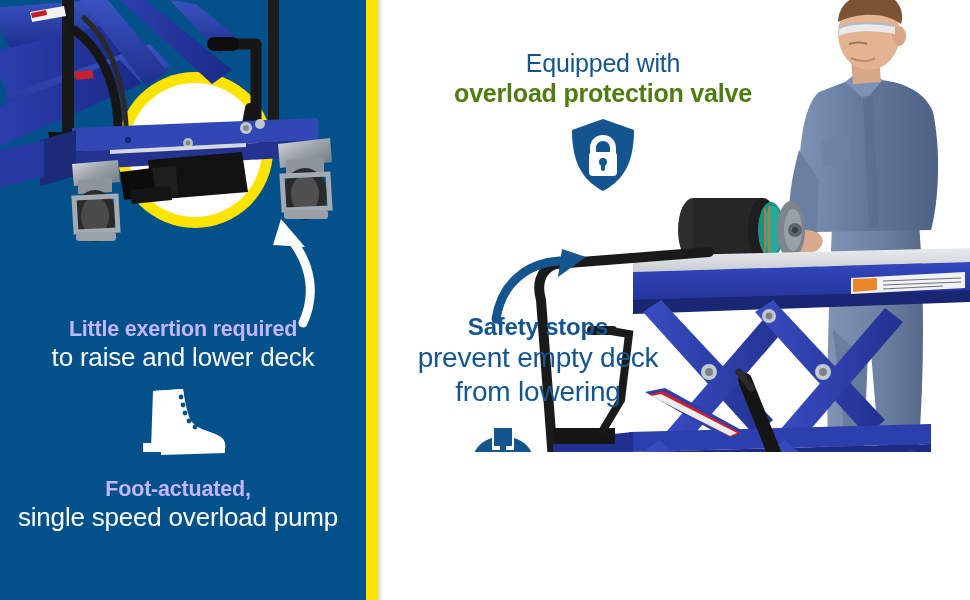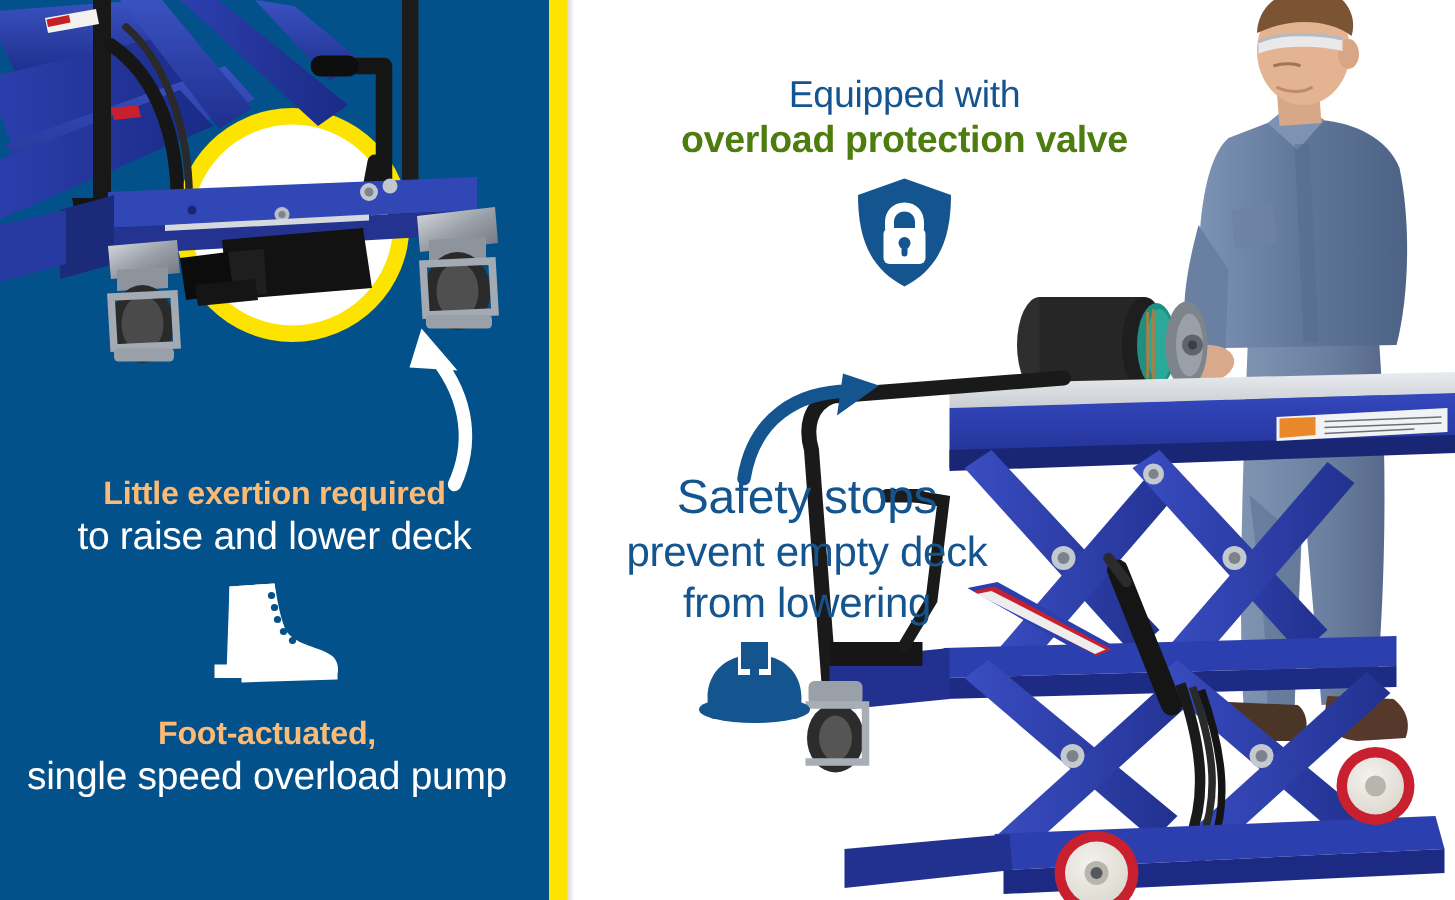--- a/index.html
+++ b/index.html
@@ -56,21 +56,21 @@
   }
   .lp-text2 {
     position: absolute;
     left: 0; top: 476px;
     width: 356px;
     text-align: center;
     line-height: 1.22;
   }
   .y-bold {
     display: block;
-    color: #fdba74;
+    color: #c4b5fd;
     font-weight: bold;
     font-size: 21.5px;
     letter-spacing: -0.2px;
   }
   .w-reg {
     display: block;
     color: #ffffff;
     font-weight: normal;
     font-size: 26px;
     letter-spacing: -0.2px;
@@ -79,21 +79,21 @@
     position: absolute;
     left: 0; top: 383px;
     width: 366px;
     text-align: center;
   }
 
   
   .right-panel {
     position: absolute;
     left: 383px; top: 0;
-    width: 587px; height: 600px;
+    width: 587px; height: 452px;
     background: #ffffff;
     overflow: hidden;
   }
   .rp-text-top {
     position: absolute;
     left: 40px; top: 48px;
     width: 360px;
     text-align: center;
     line-height: 1.20;
   }
@@ -118,21 +118,21 @@
     text-align: center;
   }
   .rp-text-mid {
     position: absolute;
     left: 5px; top: 312px;
     width: 300px;
     text-align: center;
     line-height: 1.22;
   }
   .b-reg2 { display:block; color:#14558F; font-weight:normal; font-size:28px; letter-spacing:-0.2px; }
-  .b-bold2 { display:block; color:#14558F; font-weight:normal; font-size:32px; letter-spacing:-0.2px; }
+  .b-bold2 { display:block; color:#14558F; font-weight:bold; font-size:24px; letter-spacing:-0.2px; }
   .hat-wrap {
     position: absolute;
     left: 5px; top: 424px;
     width: 230px;
     text-align: center;
   }
   .arrow-blue {
     position: absolute;
     left: 105px; top: 243px;
     width: 120px; height: 85px;

